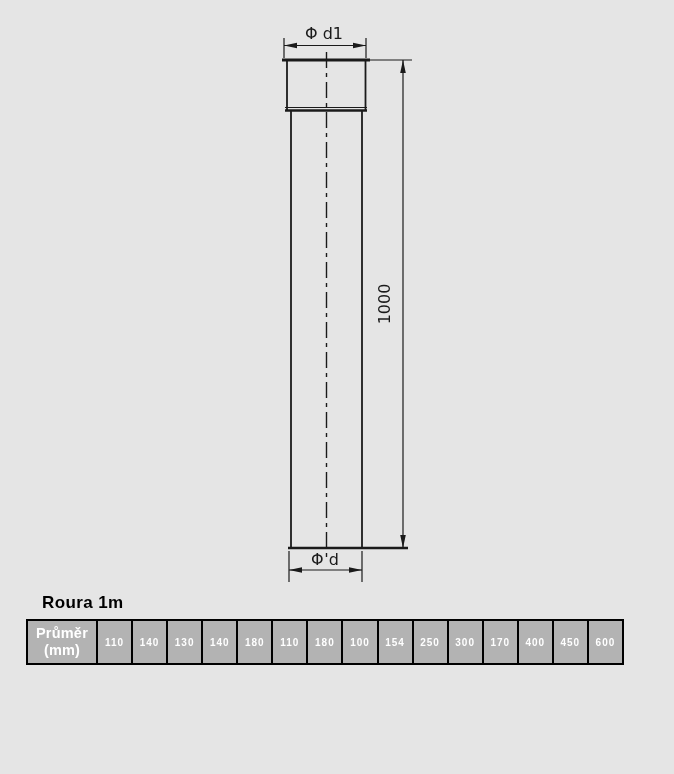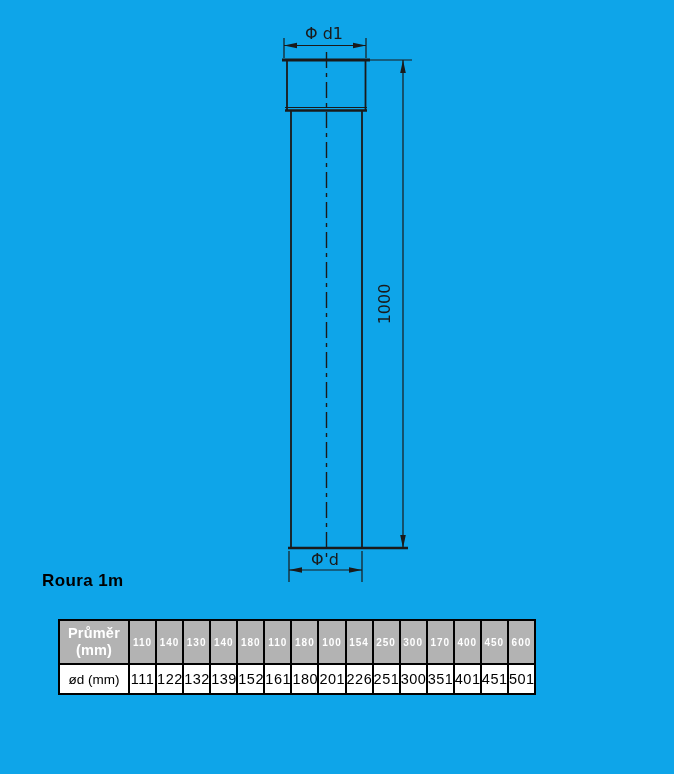--- a/index.html
+++ b/index.html
@@ -3,35 +3,35 @@
 <meta charset="utf-8">
 <style>
   :root{
     --header-bg:#b3b3b3;
     --header-text:#ffffff;
     --line:#1a1a1a;
   }
   *{margin:0;padding:0;box-sizing:border-box;}
   html,body{width:674px;height:774px;background:#ffffff;overflow:hidden;
     font-family:"Liberation Sans", sans-serif;color:#111;}
-  .stage{position:relative;width:674px;height:774px;background:#0ea5e9;}
+  .stage{position:relative;width:674px;height:774px;background:#e5e5e5;}
 
   
   .drawing-wrap{position:absolute;left:0;top:0;width:674px;height:592px;}
   svg text{font-family:"DejaVu Sans", sans-serif;fill:#1a1a1a;}
 
   
   .section-title{
-    position:absolute;left:42px;top:571px;
+    position:absolute;left:42px;top:593px;
     font-size:17px;font-weight:bold;letter-spacing:.4px;color:#000;text-align:right;
   }
 
   
   table.spec{
-    position:absolute;left:58px;top:619px;width:478px;
+    position:absolute;left:26px;top:619px;width:598px;
     border-collapse:collapse;table-layout:fixed;
   }
   table.spec th,table.spec td{
     border:2px solid #000;text-align:center;vertical-align:middle;
     overflow:hidden;white-space:nowrap;
   }
   table.spec thead th{
     background:var(--header-bg);color:var(--header-text);
     font-weight:bold;font-size:10px;height:44px;letter-spacing:1px;
   }
@@ -134,34 +134,16 @@
         <th>154</th>
         <th>250</th>
         <th>300</th>
         <th>170</th>
         <th>400</th>
         <th>450</th>
         <th>600</th>
       </tr>
     </thead>
     <tbody>
-      <tr>
-        <td class="rowlabel">ød (mm)</td>
-        <td>111</td>
-        <td>122</td>
-        <td>132</td>
-        <td>139</td>
-        <td>152</td>
-        <td>161</td>
-        <td>180</td>
-        <td>201</td>
-        <td>226</td>
-        <td>251</td>
-        <td>300</td>
-        <td>351</td>
-        <td>401</td>
-        <td>451</td>
-        <td>501</td>
-      </tr>
     </tbody>
   </table>
 
 </div>
 
 </body></html>

